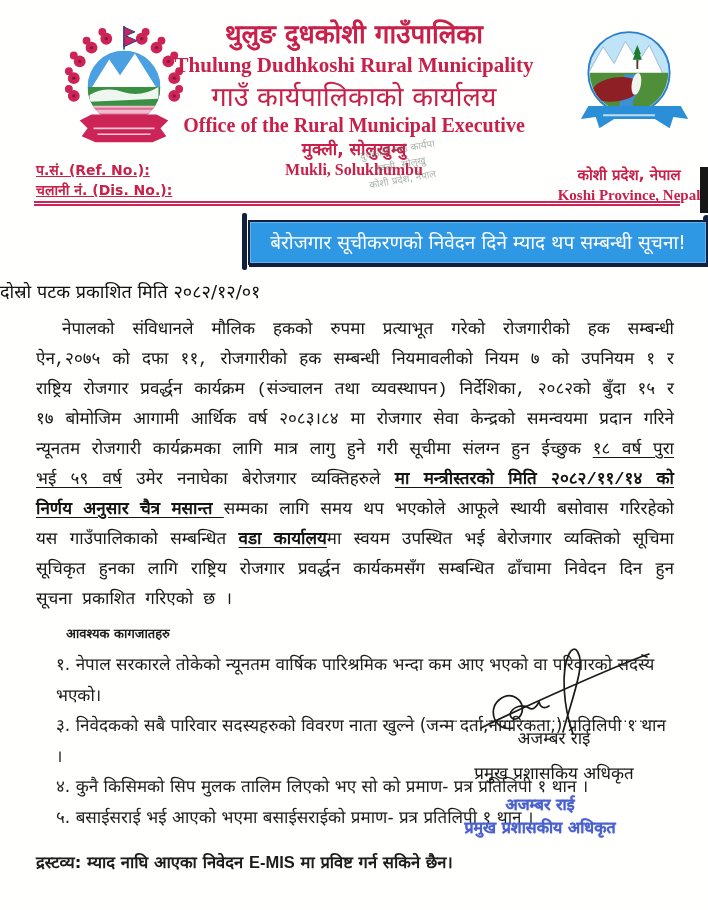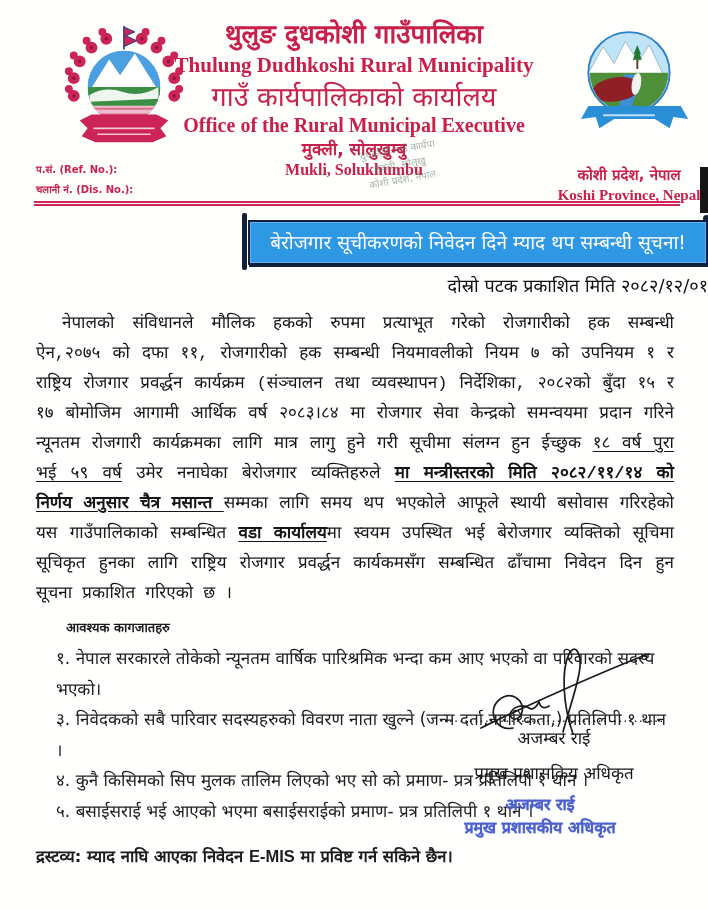--- a/index.html
+++ b/index.html
@@ -15,21 +15,21 @@
   .right-col svg{display:block;margin:0 auto;}
   .head-center{position:absolute;left:150px;right:150px;top:20px;text-align:center;line-height:1.15;}
   .muni-np{font-size:26px;font-weight:bold;color:#c8204a;}
   .muni-en{font-size:21px;font-weight:bold;color:#c8204a;font-family:"Liberation Serif",serif;margin-top:3px;}
   .office-np{font-size:27px;font-weight:normal;color:#c8204a;margin-top:4px;}
   .office-en{font-size:20px;font-weight:bold;color:#c8204a;font-family:"Liberation Serif",serif;margin-top:2px;}
   .addr-np{font-size:17px;font-weight:bold;color:#c8204a;margin-top:3px;}
   .addr-en{font-size:16px;font-weight:bold;color:#c8204a;font-family:"Liberation Serif",serif;margin-top:1px;}
   .prov-np{font-size:15px;font-weight:bold;color:#c8204a;margin-top:28px;}
   .prov-en{font-size:15px;font-weight:bold;color:#c8204a;font-family:"Liberation Serif",serif;margin-top:3px;}
-  .ref-block{position:absolute;left:36px;top:160px;font-size:10px;font-weight:bold;color:#c8204a;line-height:20px;}
+  .ref-block{position:absolute;left:36px;top:160px;font-size:14px;font-weight:bold;color:#c8204a;line-height:20px;text-decoration:underline;}
   .rule{position:absolute;left:34px;right:28px;top:201px;border-top:5px double #cf2558;}
   .wm-stamp{
     position:absolute;left:330px;top:142px;width:140px;text-align:center;
     transform:rotate(-10deg);color:rgba(95,115,105,0.55);font-size:10px;line-height:15px;
     pointer-events:none;
   }
   .scan-mark{position:absolute;right:0;top:167px;width:8px;height:46px;background:#161616;}
   
   .notice-wrap{text-align:right;margin-top:8px;}
   .notice-box{
@@ -38,21 +38,21 @@
     box-shadow:inset 0 0 0 1px rgba(255,255,255,.25), 1px 2px 0 #12203c;
   }
   .notice-box::before{
     content:"";position:absolute;left:-8px;top:-9px;bottom:-7px;width:5px;
     background:#12203c;border-radius:2px;
   }
   .notice-box::after{
     content:"";position:absolute;right:-4px;top:-7px;width:7px;height:7px;
     background:#12203c;border-radius:50%;
   }
-  .pub-date{text-align:right;font-size:18px;margin-top:8px;color:#111;}
+  .pub-date{text-align:left;font-size:18px;margin-top:14px;color:#111;}
   
   .body-para{
     margin:12px 34px 0 36px;text-align:justify;text-indent:26px;
     font-size:17px;line-height:30px;color:#151515;font-family:Liberation Mono, monospace;
   }
   .u{text-decoration:underline;text-underline-offset:3px;}
   .bu{font-weight:bold;text-decoration:underline;text-underline-offset:3px;}
   .docs-heading{margin:4px 0 0 66px;font-size:13px;font-weight:600;line-height:30px;}
   .doc-list{margin:0 34px 0 56px;font-size:17px;line-height:30.5px;}
   .note-line{margin:17px 34px 0 36px;font-size:16.5px;font-weight:bold;line-height:26px;}

